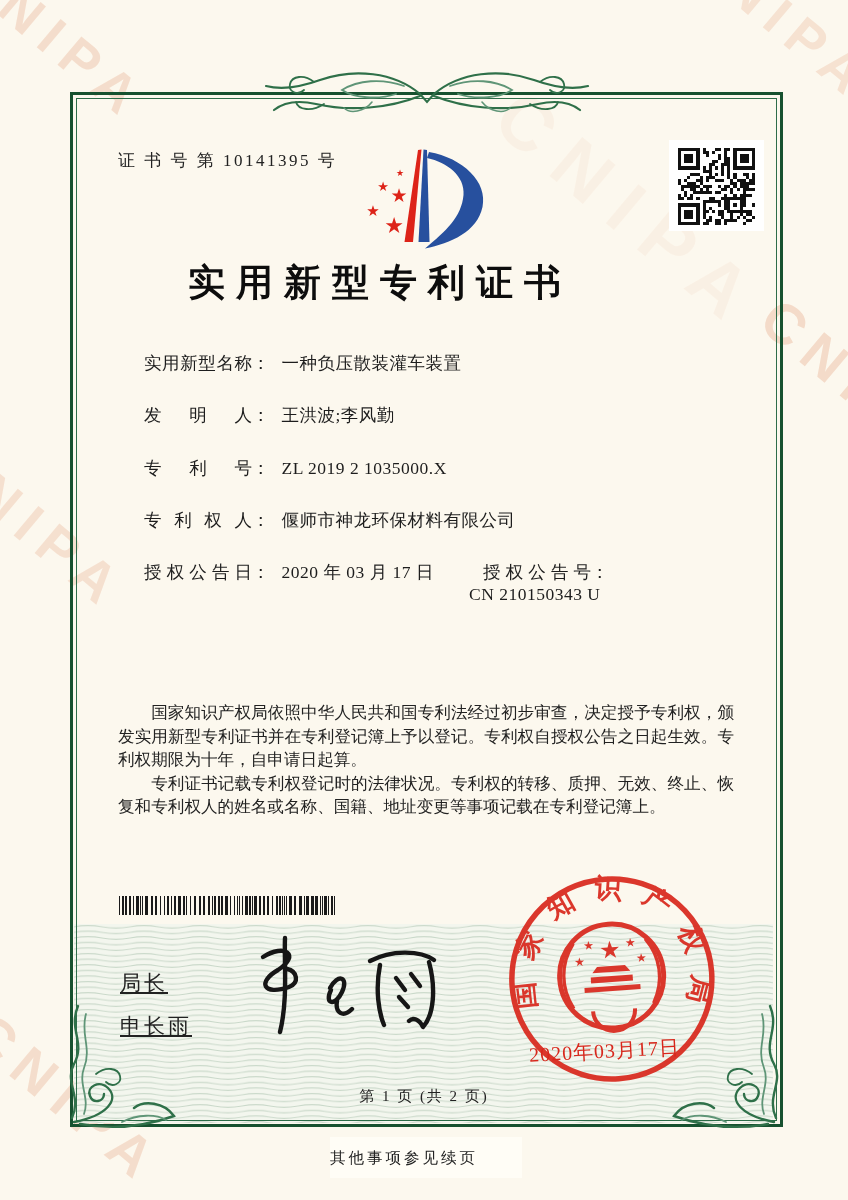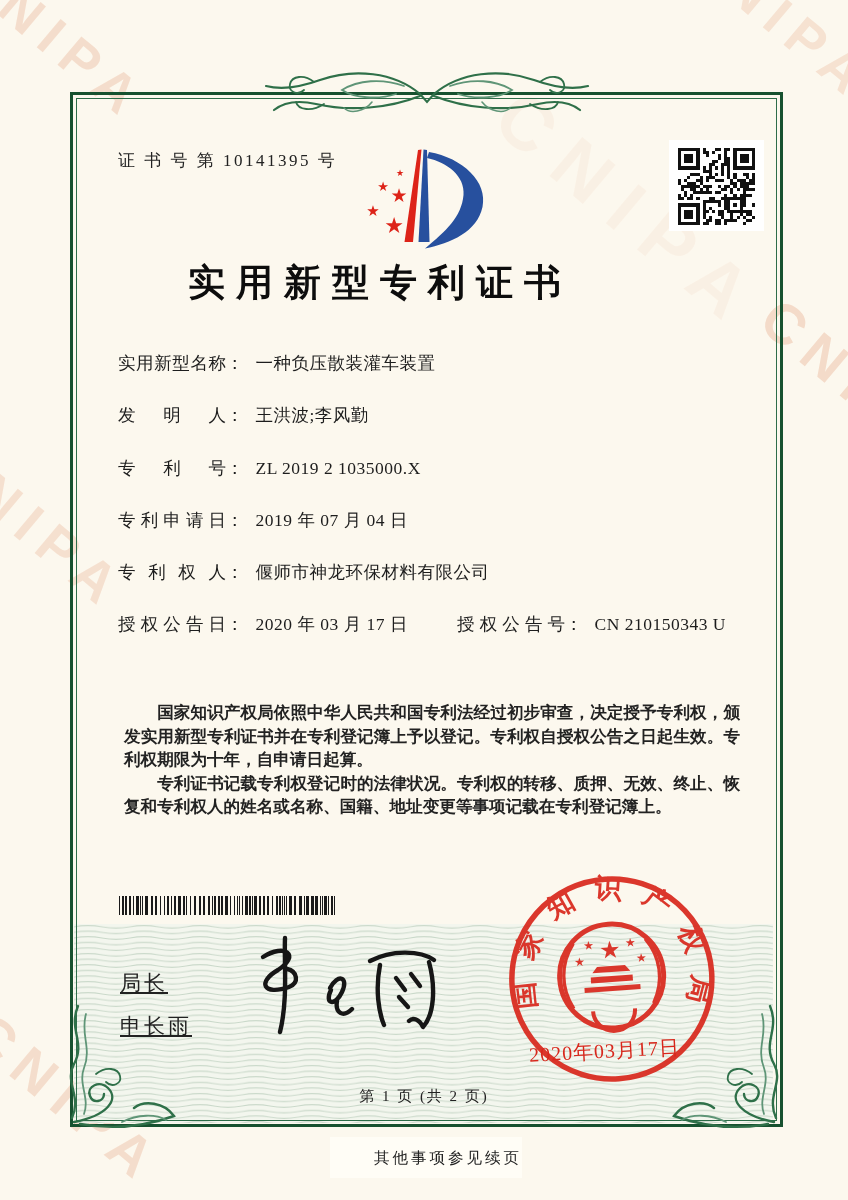--- a/index.html
+++ b/index.html
@@ -30,45 +30,45 @@
   .logo{position:absolute;left:345px;top:133px;width:160px;height:125px;}
 
   .qrbox{position:absolute;left:669px;top:140px;width:95px;height:91px;background:#ffffff;}
   .qrbox svg{position:absolute;left:9px;top:8px;}
 
   .title{position:absolute;left:0;top:258px;width:760px;text-align:center;font-size:37px;font-weight:bold;
          letter-spacing:11px;color:#0d0d0d;}
 
   .fields{position:absolute;left:118px;top:352px;width:620px;font-size:17.5px;}
   .field-row{position:relative;height:52.3px;line-height:22px;}
-  .f-label{display:inline-block;width:108px;text-align:justify;text-align-last:justify;vertical-align:top;}
+  .f-label{display:inline-block;width:108px;text-align:justify;text-align-last:justify;vertical-align:top;margin-left:26px;}
   .f-colon{display:inline-block;vertical-align:top;}
   .f-value{display:inline-block;vertical-align:top;margin-left:12px;letter-spacing:.5px;}
   .pair2{position:absolute;left:339px;top:0;}
 
-  .bodytext{position:absolute;left:124px;top:701px;width:616px;font-size:16.6px;line-height:23.6px;
-            text-align:justify;color:#222;font-weight:bold;}
+  .bodytext{position:absolute;left:118px;top:701px;width:616px;font-size:16.6px;line-height:23.6px;
+            text-align:justify;color:#222;}
   .bodytext p{margin:0;text-indent:2em;}
 
   .barcode{position:absolute;left:119px;top:896px;}
 
   .issuer{position:absolute;left:120px;top:969px;font-size:21px;letter-spacing:3px;color:#222;text-decoration:underline;}
   .issuer .name{margin-top:15px;text-align:right;}
 
   .signature{position:absolute;left:233px;top:930px;}
 
   .seal{position:absolute;left:503px;top:872px;transform:rotate(-4deg);}
   .sealdate{position:absolute;left:529px;top:1037px;width:180px;font-size:20px;color:#d8271c;
             letter-spacing:1px;transform:rotate(-3deg);white-space:nowrap;}
 
   .pageinfo{position:absolute;left:0;top:1087px;width:848px;text-align:center;font-size:15px;
             letter-spacing:2px;color:#222;}
 
   .contnote{position:absolute;left:330px;top:1137px;width:192px;height:41px;background:#fffdf6;
-            text-align:right;line-height:41px;font-size:15.5px;letter-spacing:3px;color:#222;}
+            text-align:left;line-height:41px;font-size:15.5px;letter-spacing:3px;color:#222;}
 </style>
 </head>
 <body>
 
 <div class="page">
 
   <span class="wm wm1">CNIPA</span>
   <span class="wm wm2">CNIPA</span>
   <span class="wm wm3">CNIPA</span>
   <span class="wm wm4">CNIPA</span>
@@ -458,21 +458,20 @@
         <rect x="21" y="24" width="1" height="1" fill="#111"></rect>
       </svg>
   </div>
 
   <div class="title">实用新型专利证书</div>
 
   <div class="fields" id="fields">
       <div class="field-row"><span class="f-label">实用新型名称</span><span class="f-colon">：</span><span class="f-value">一种负压散装灌车装置</span></div>
       <div class="field-row"><span class="f-label">发明人</span><span class="f-colon">：</span><span class="f-value">王洪波;李风勤</span></div>
       <div class="field-row"><span class="f-label">专利号</span><span class="f-colon">：</span><span class="f-value">ZL 2019 2 1035000.X</span></div>
-      <div class="field-row"><span class="f-label">专利申请日</span><span class="f-colon">：</span><span class="f-value">2019 年 07 月 04 日</span></div>
       <div class="field-row"><span class="f-label">专利权人</span><span class="f-colon">：</span><span class="f-value">偃师市神龙环保材料有限公司</span></div>
       <div class="field-row"><span class="f-label">授权公告日</span><span class="f-colon">：</span><span class="f-value">2020 年 03 月 17 日</span><span class="pair2"><span class="f-label">授权公告号</span><span class="f-colon">：</span><span class="f-value">CN 210150343 U</span></span></div>
     </div>
 
   <div class="bodytext" id="bodytext">
       <p>国家知识产权局依照中华人民共和国专利法经过初步审查，决定授予专利权，颁发实用新型专利证书并在专利登记簿上予以登记。专利权自授权公告之日起生效。专利权期限为十年，自申请日起算。</p>
       <p>专利证书记载专利权登记时的法律状况。专利权的转移、质押、无效、终止、恢复和专利权人的姓名或名称、国籍、地址变更等事项记载在专利登记簿上。</p>
     </div>
 
   <svg class="barcode" id="barcode" width="220" height="19">

